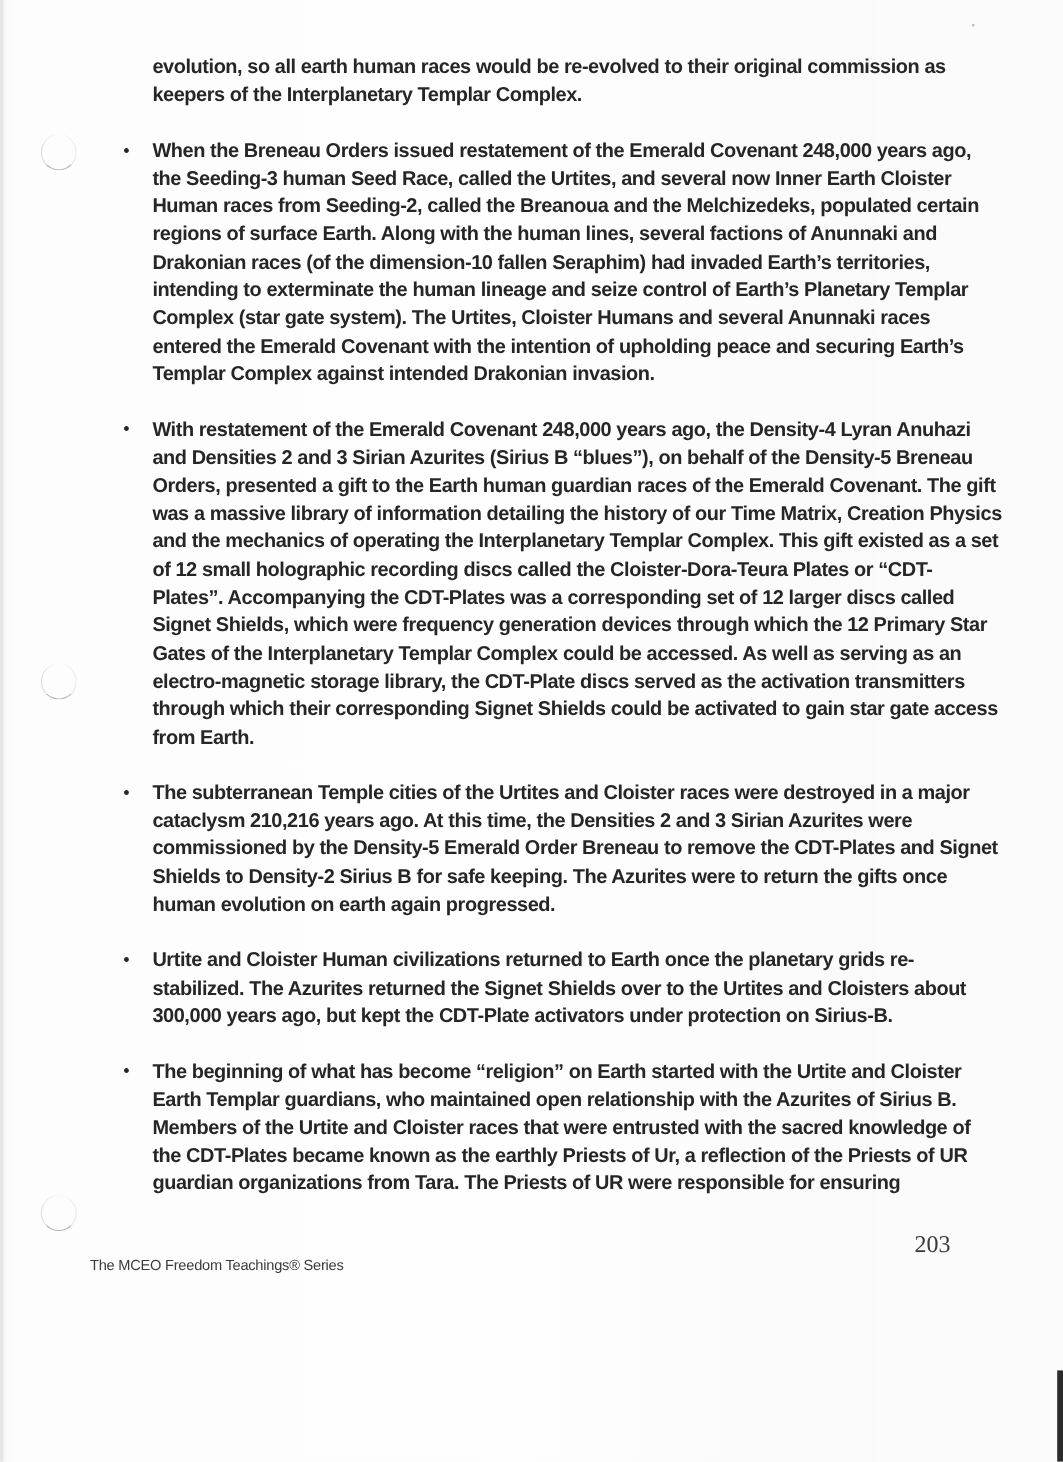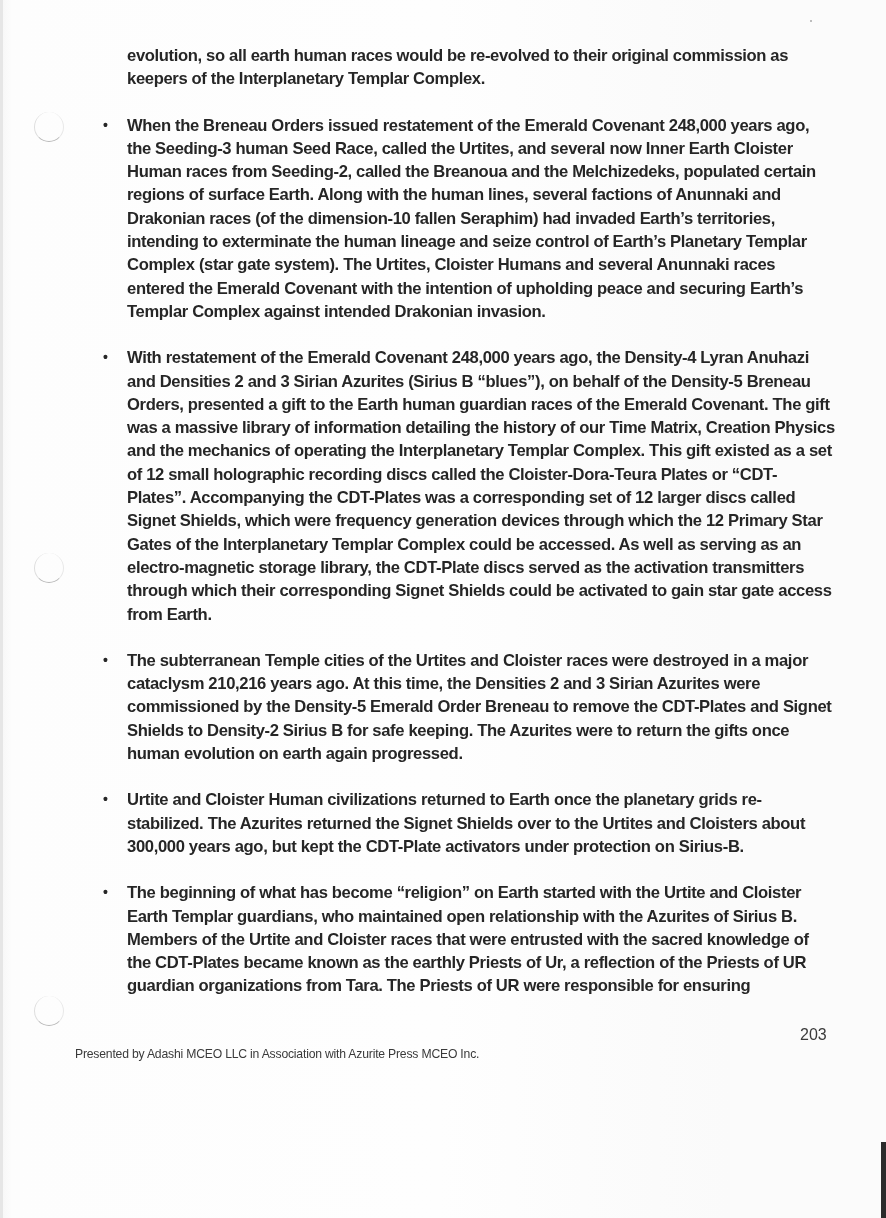--- a/index.html
+++ b/index.html
@@ -69,24 +69,24 @@
       margin-top: 23px;
     }
     .bullet-dot {
       position: absolute;
       left: 3px;
       top: 0;
       font-size: 14px;
     }
     .page-number {
       position: absolute;
-      left: 800px;
+      left: 762px;
       top: 1026px;
-      font-family: Liberation Sans, sans-serif;
-      font-size: 16px;
+      font-family: Liberation Serif, serif;
+      font-size: 20px;
       color: #3a3a3a;
     }
     .footer {
       position: absolute;
       left: 75px;
       top: 1046px;
       font-family: "Liberation Sans", sans-serif;
       font-size: 12.2px;
       line-height: 17px;
       color: #3a3a3a;
@@ -134,15 +134,15 @@
       <li class="bullet-item">
         <span class="bullet-dot">•</span>
         <span>The beginning of what has become “religion” on Earth started with the Urtite and Cloister Earth Templar guardians, who maintained open relationship with the Azurites of Sirius B. Members of the Urtite and Cloister races that were entrusted with the sacred knowledge of the CDT-Plates became known as the earthly Priests of Ur, a reflection of the Priests of UR guardian organizations from Tara. The Priests of UR were responsible for ensuring</span>
       </li>
     </ul>
   </div>
 
   <div class="page-number">203</div>
 
   <div class="footer">
-    <div>Presented by Adashi MCEO LLC in Association with Azurite Press MCEO Inc.</div>
+    <div>The MCEO Freedom Teachings® Series</div>
   </div>
 </div>
 
 </body></html>

